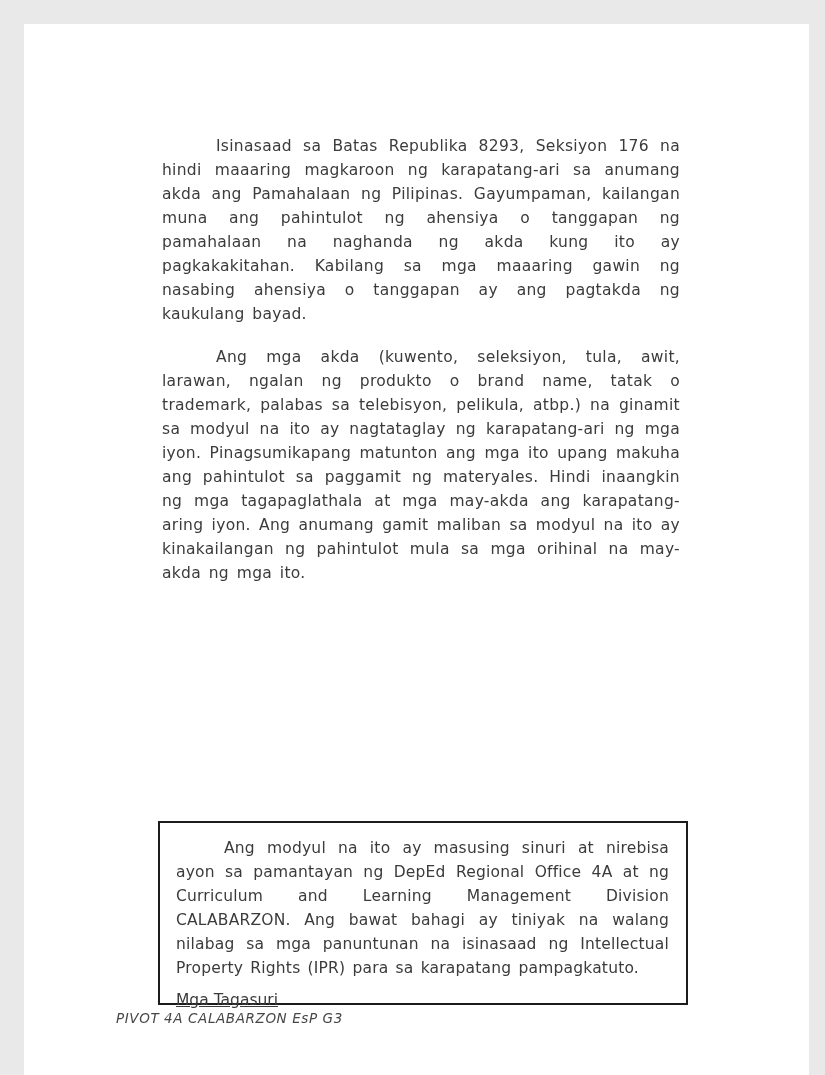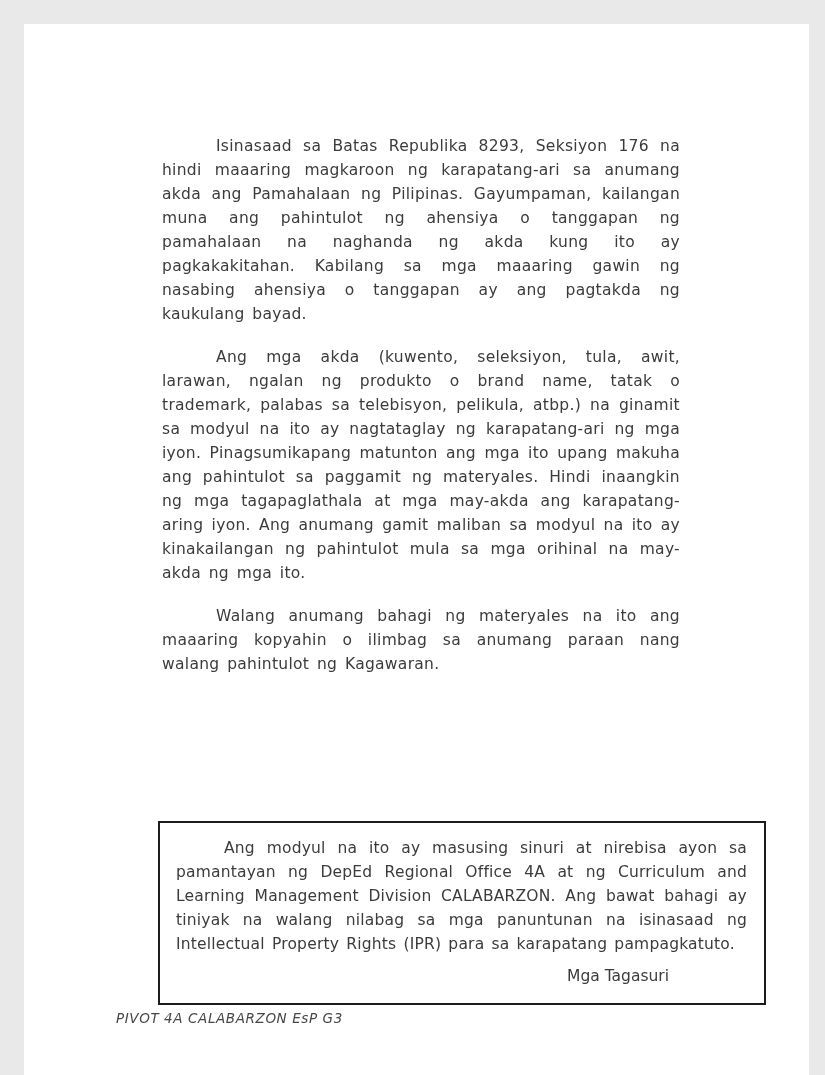--- a/index.html
+++ b/index.html
@@ -25,61 +25,60 @@
     text-align: justify;
     text-indent: 54px;
     letter-spacing: 0.3px;
     word-spacing: 2.5px;
     margin-bottom: 19px;
   }
   .review-box {
     position: absolute;
     left: 126px;
     top: 789px;
-    width: 608px;
+    width: 530px;
     height: 184px;
     border: 2px solid #1c1c1c;
     padding: 5px 9px 4px 8px;
     background: #ffffff;
   }
   .review-box .box-para {
     font-size: 15.5px;
     line-height: 24px;
     text-align: justify;
     text-indent: 48px;
     letter-spacing: 0.2px;
     word-spacing: 2px;
   }
   .review-box .signoff {
     font-size: 15.5px;
     line-height: 24px;
-    text-align: right;
     padding-right: 78px;
     margin-top: 2px;
+    text-decoration: underline;
   }
   .footer {
     position: absolute;
     left: 84px;
     top: 978px;
     font-size: 13.5px;
     font-style: italic;
     letter-spacing: 0.6px;
     color: #474747;
     text-align: center;
   }
 </style>
 </head>
 <body>
 
 <div class="page">
 
   <div class="content">
     <p>Isinasaad sa Batas Republika 8293, Seksiyon 176 na hindi maaaring magkaroon ng karapatang-ari sa anumang akda ang Pamahalaan ng Pilipinas. Gayumpaman, kailangan muna ang pahintulot ng ahensiya o tanggapan ng pamahalaan na naghanda ng akda kung ito ay pagkakakitahan. Kabilang sa mga maaaring gawin ng nasabing ahensiya o tanggapan ay ang pagtakda ng kaukulang bayad.</p>
     <p>Ang mga akda (kuwento, seleksiyon, tula, awit, larawan, ngalan ng produkto o brand name, tatak o trademark, palabas sa telebisyon, pelikula, atbp.) na ginamit sa modyul na ito ay nagtataglay ng karapatang-ari ng mga iyon. Pinagsumikapang matunton ang mga ito upang makuha ang pahintulot sa paggamit ng materyales. Hindi inaangkin ng mga tagapaglathala at mga may-akda ang karapatang-aring iyon. Ang anumang gamit maliban sa modyul na ito ay kinakailangan ng pahintulot mula sa mga orihinal na may-akda ng mga ito.</p>
-    <p>Walang anumang bahagi ng materyales na ito ang maaaring kopyahin o ilimbag sa anumang paraan nang walang pahintulot ng Kagawaran.</p>
   </div>
 
   <div class="review-box">
     <p class="box-para">Ang modyul na ito ay masusing sinuri at nirebisa ayon sa pamantayan ng DepEd Regional Office 4A at ng Curriculum and Learning Management Division CALABARZON. Ang bawat bahagi ay tiniyak na walang nilabag sa mga panuntunan na isinasaad ng Intellectual Property Rights (IPR) para sa karapatang pampagkatuto.</p>
     <div class="signoff">Mga Tagasuri</div>
   </div>
 
   <div class="footer">PIVOT 4A CALABARZON EsP G3</div>
 
 </div>

